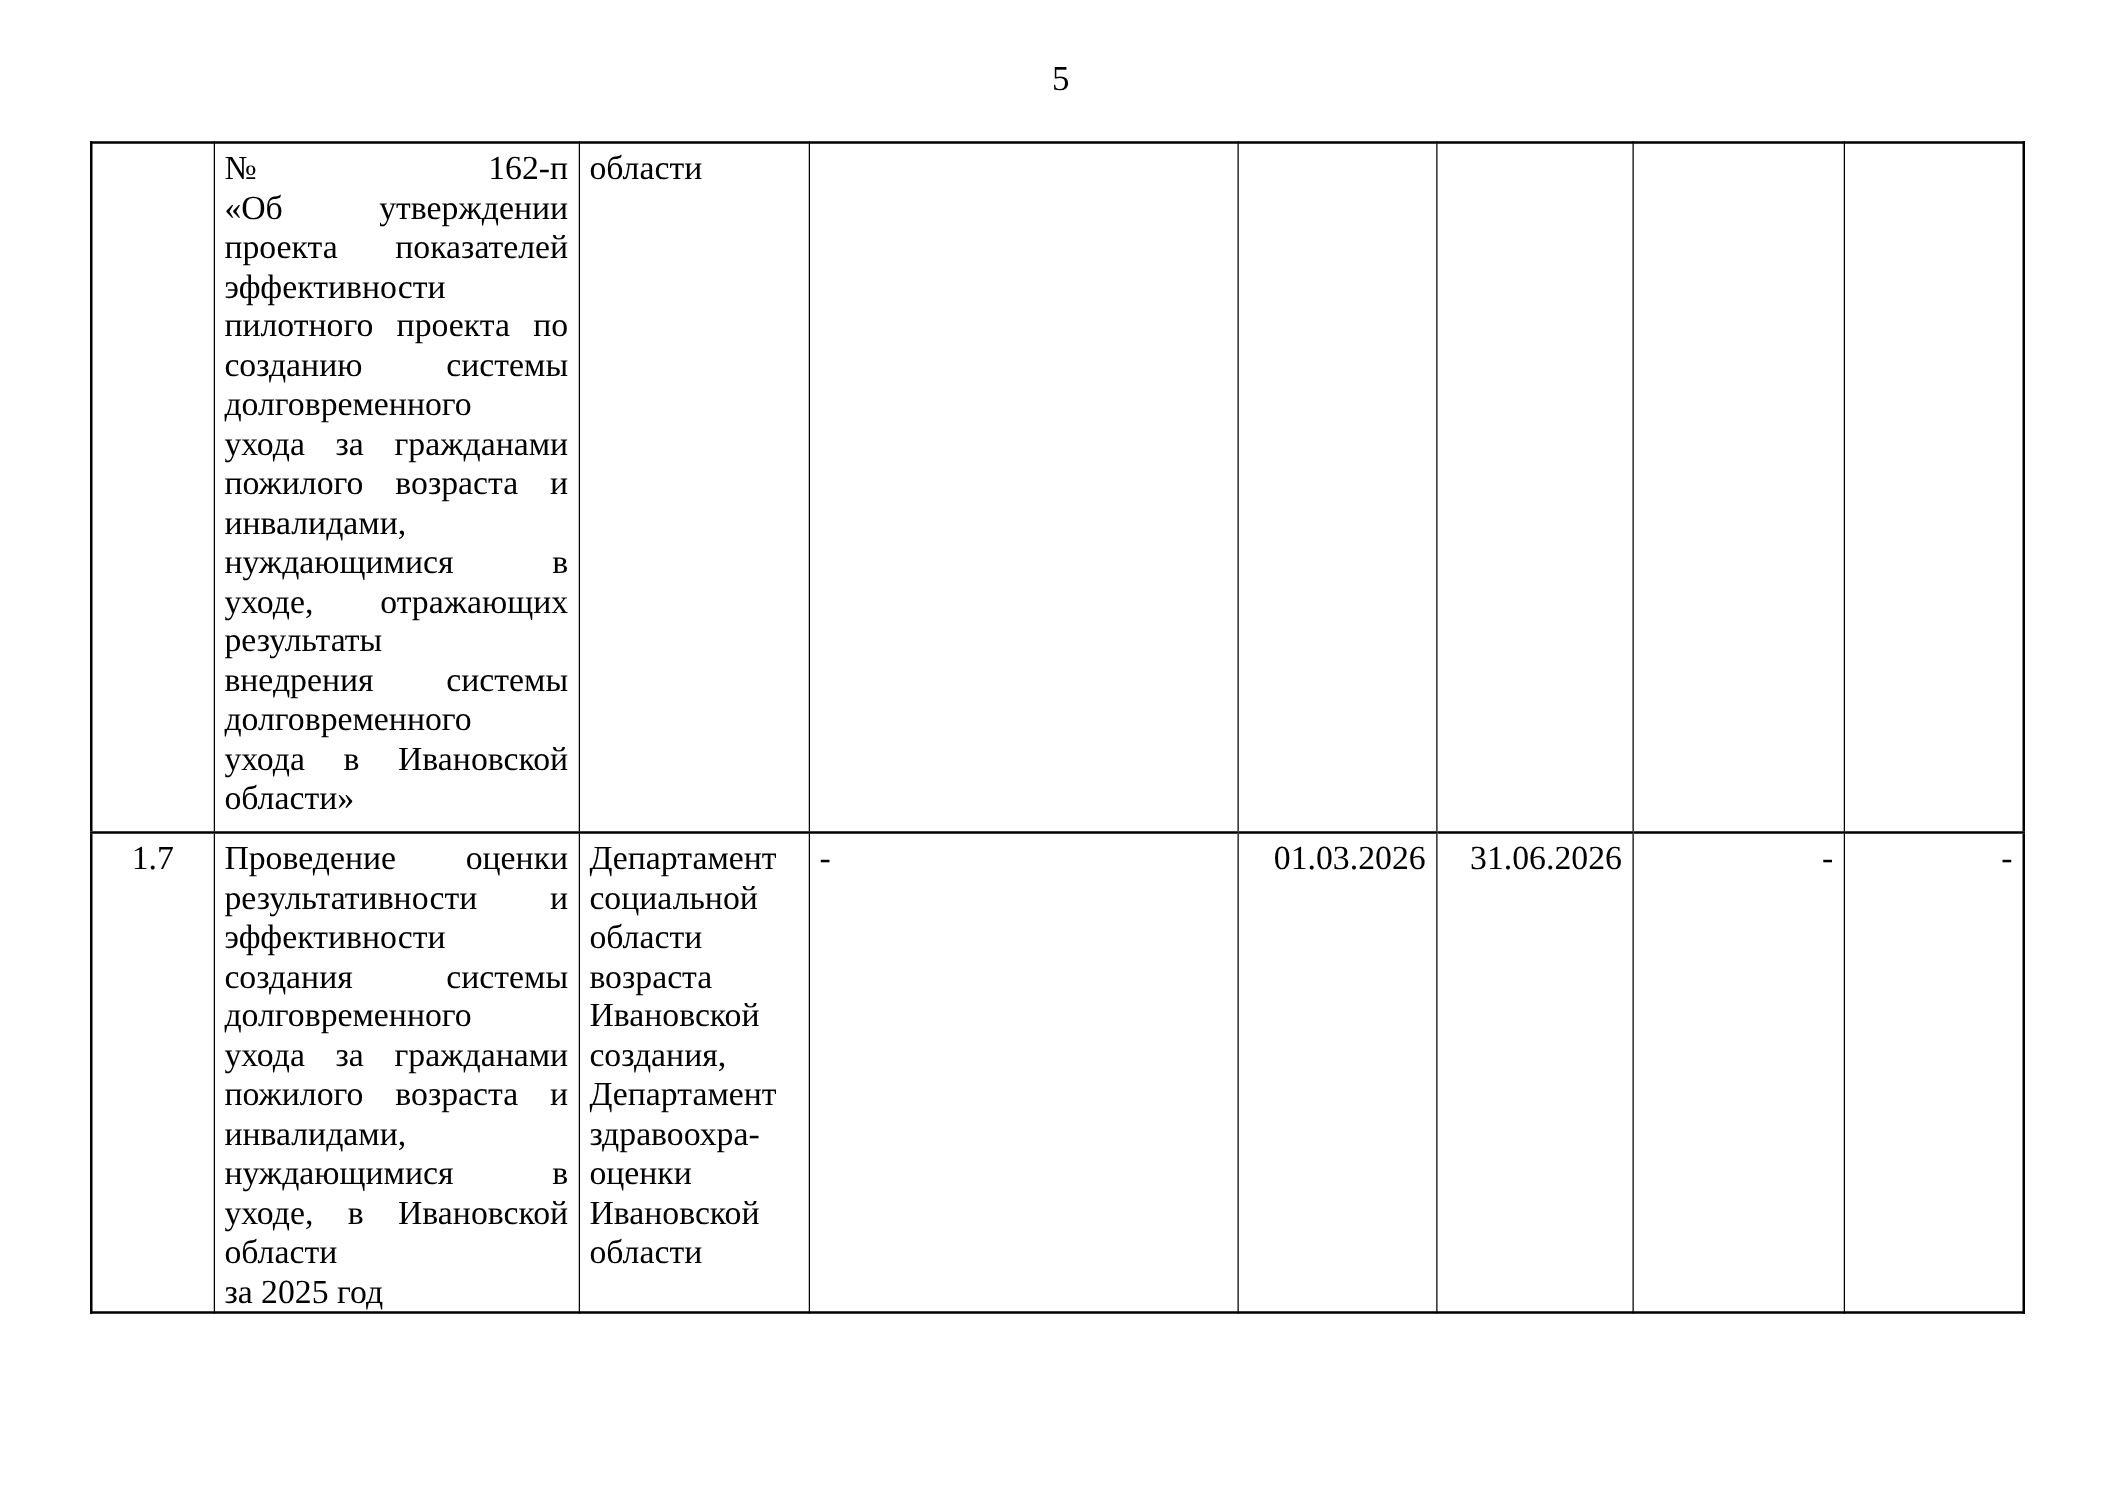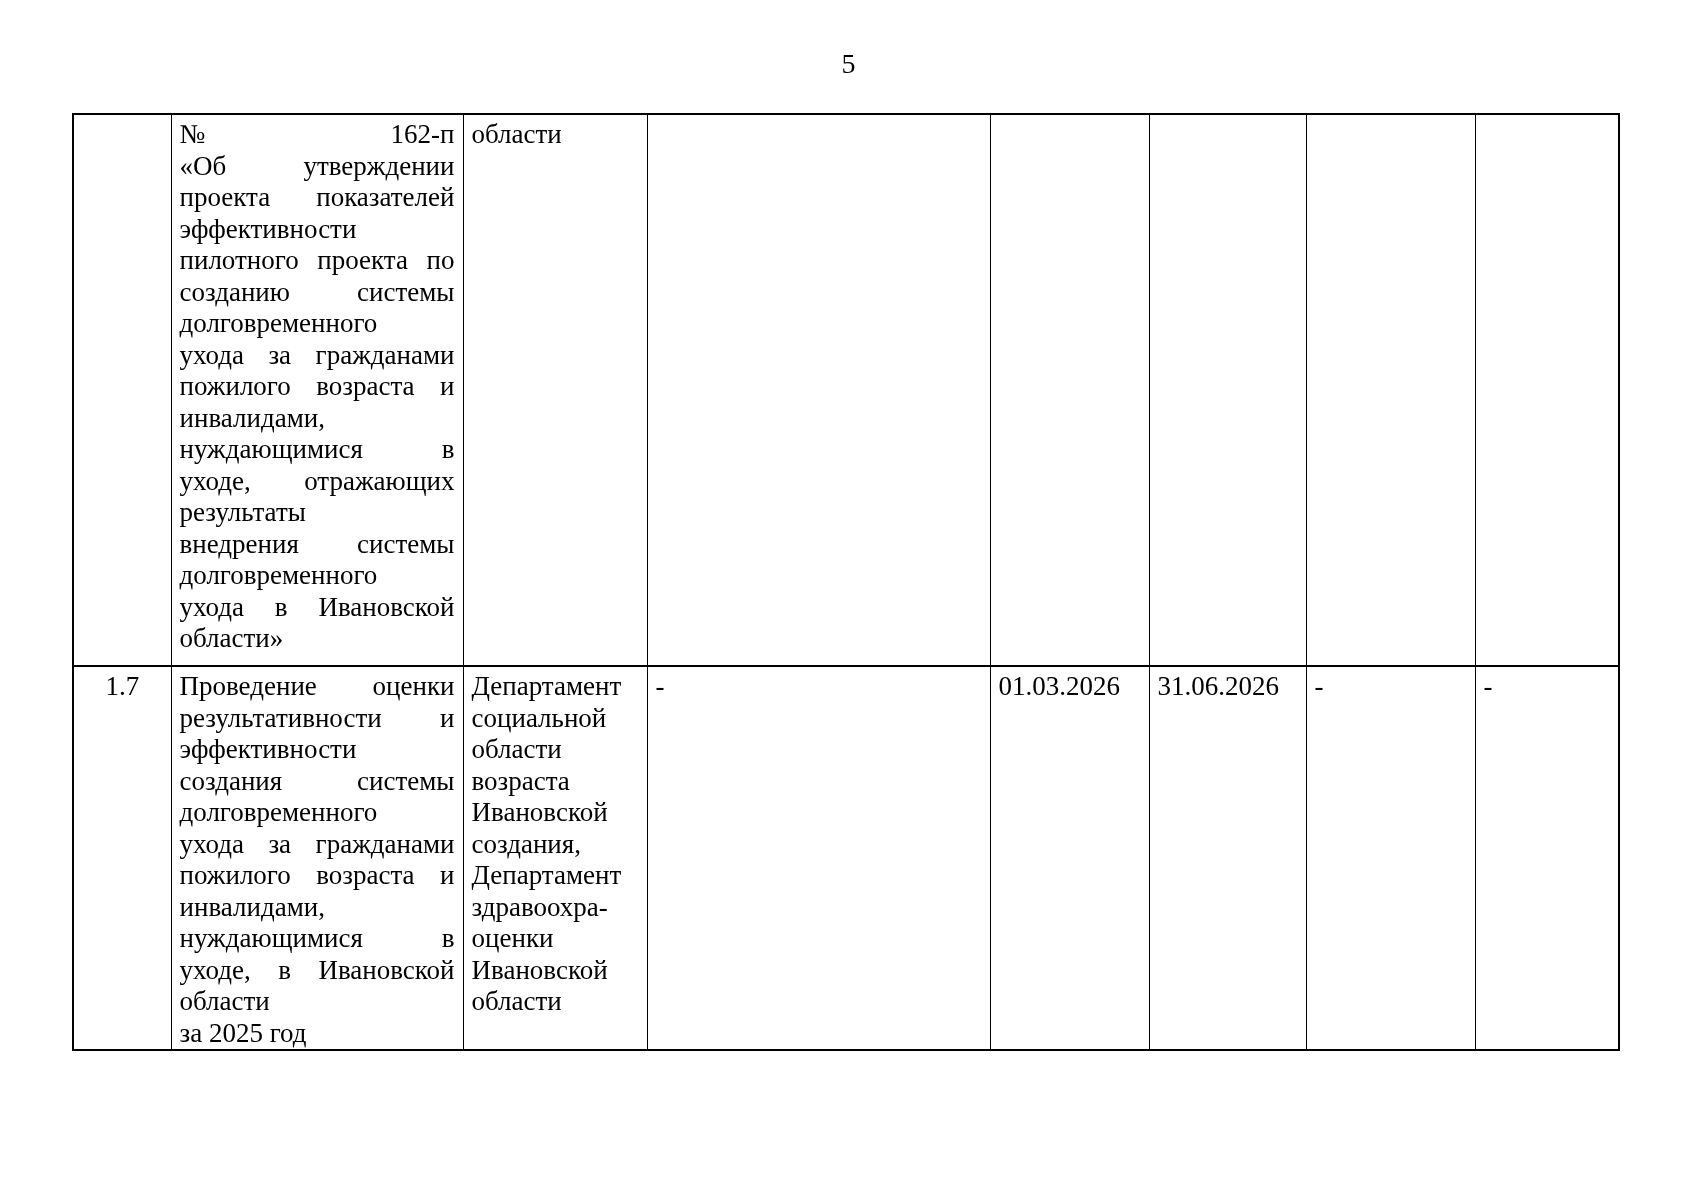--- a/index.html
+++ b/index.html
@@ -42,21 +42,21 @@
     padding: 4px 8px 0 8px;
     font-size: 27px;
     line-height: 31.5px;
     overflow: hidden;
   }
   table.doc-table { border-width: 2px; }
   tr.row-cont  { height: 552px; }
   tr.row-item  { height: 320px; }
   tr.row-cont td { border-bottom-width: 2px; }
   td.c-num   { text-align: center; padding-left: 3px; padding-right: 3px; }
-  td.c-center{ text-align: left; }
+  td.c-center{ text-align: right; }
   td.c-left  { text-align: left; }
   .tline { white-space: nowrap; }
   .tline.just {
     display: flex;
     justify-content: space-between;
     white-space: normal;
   }
 </style>
 </head>
 <body>

